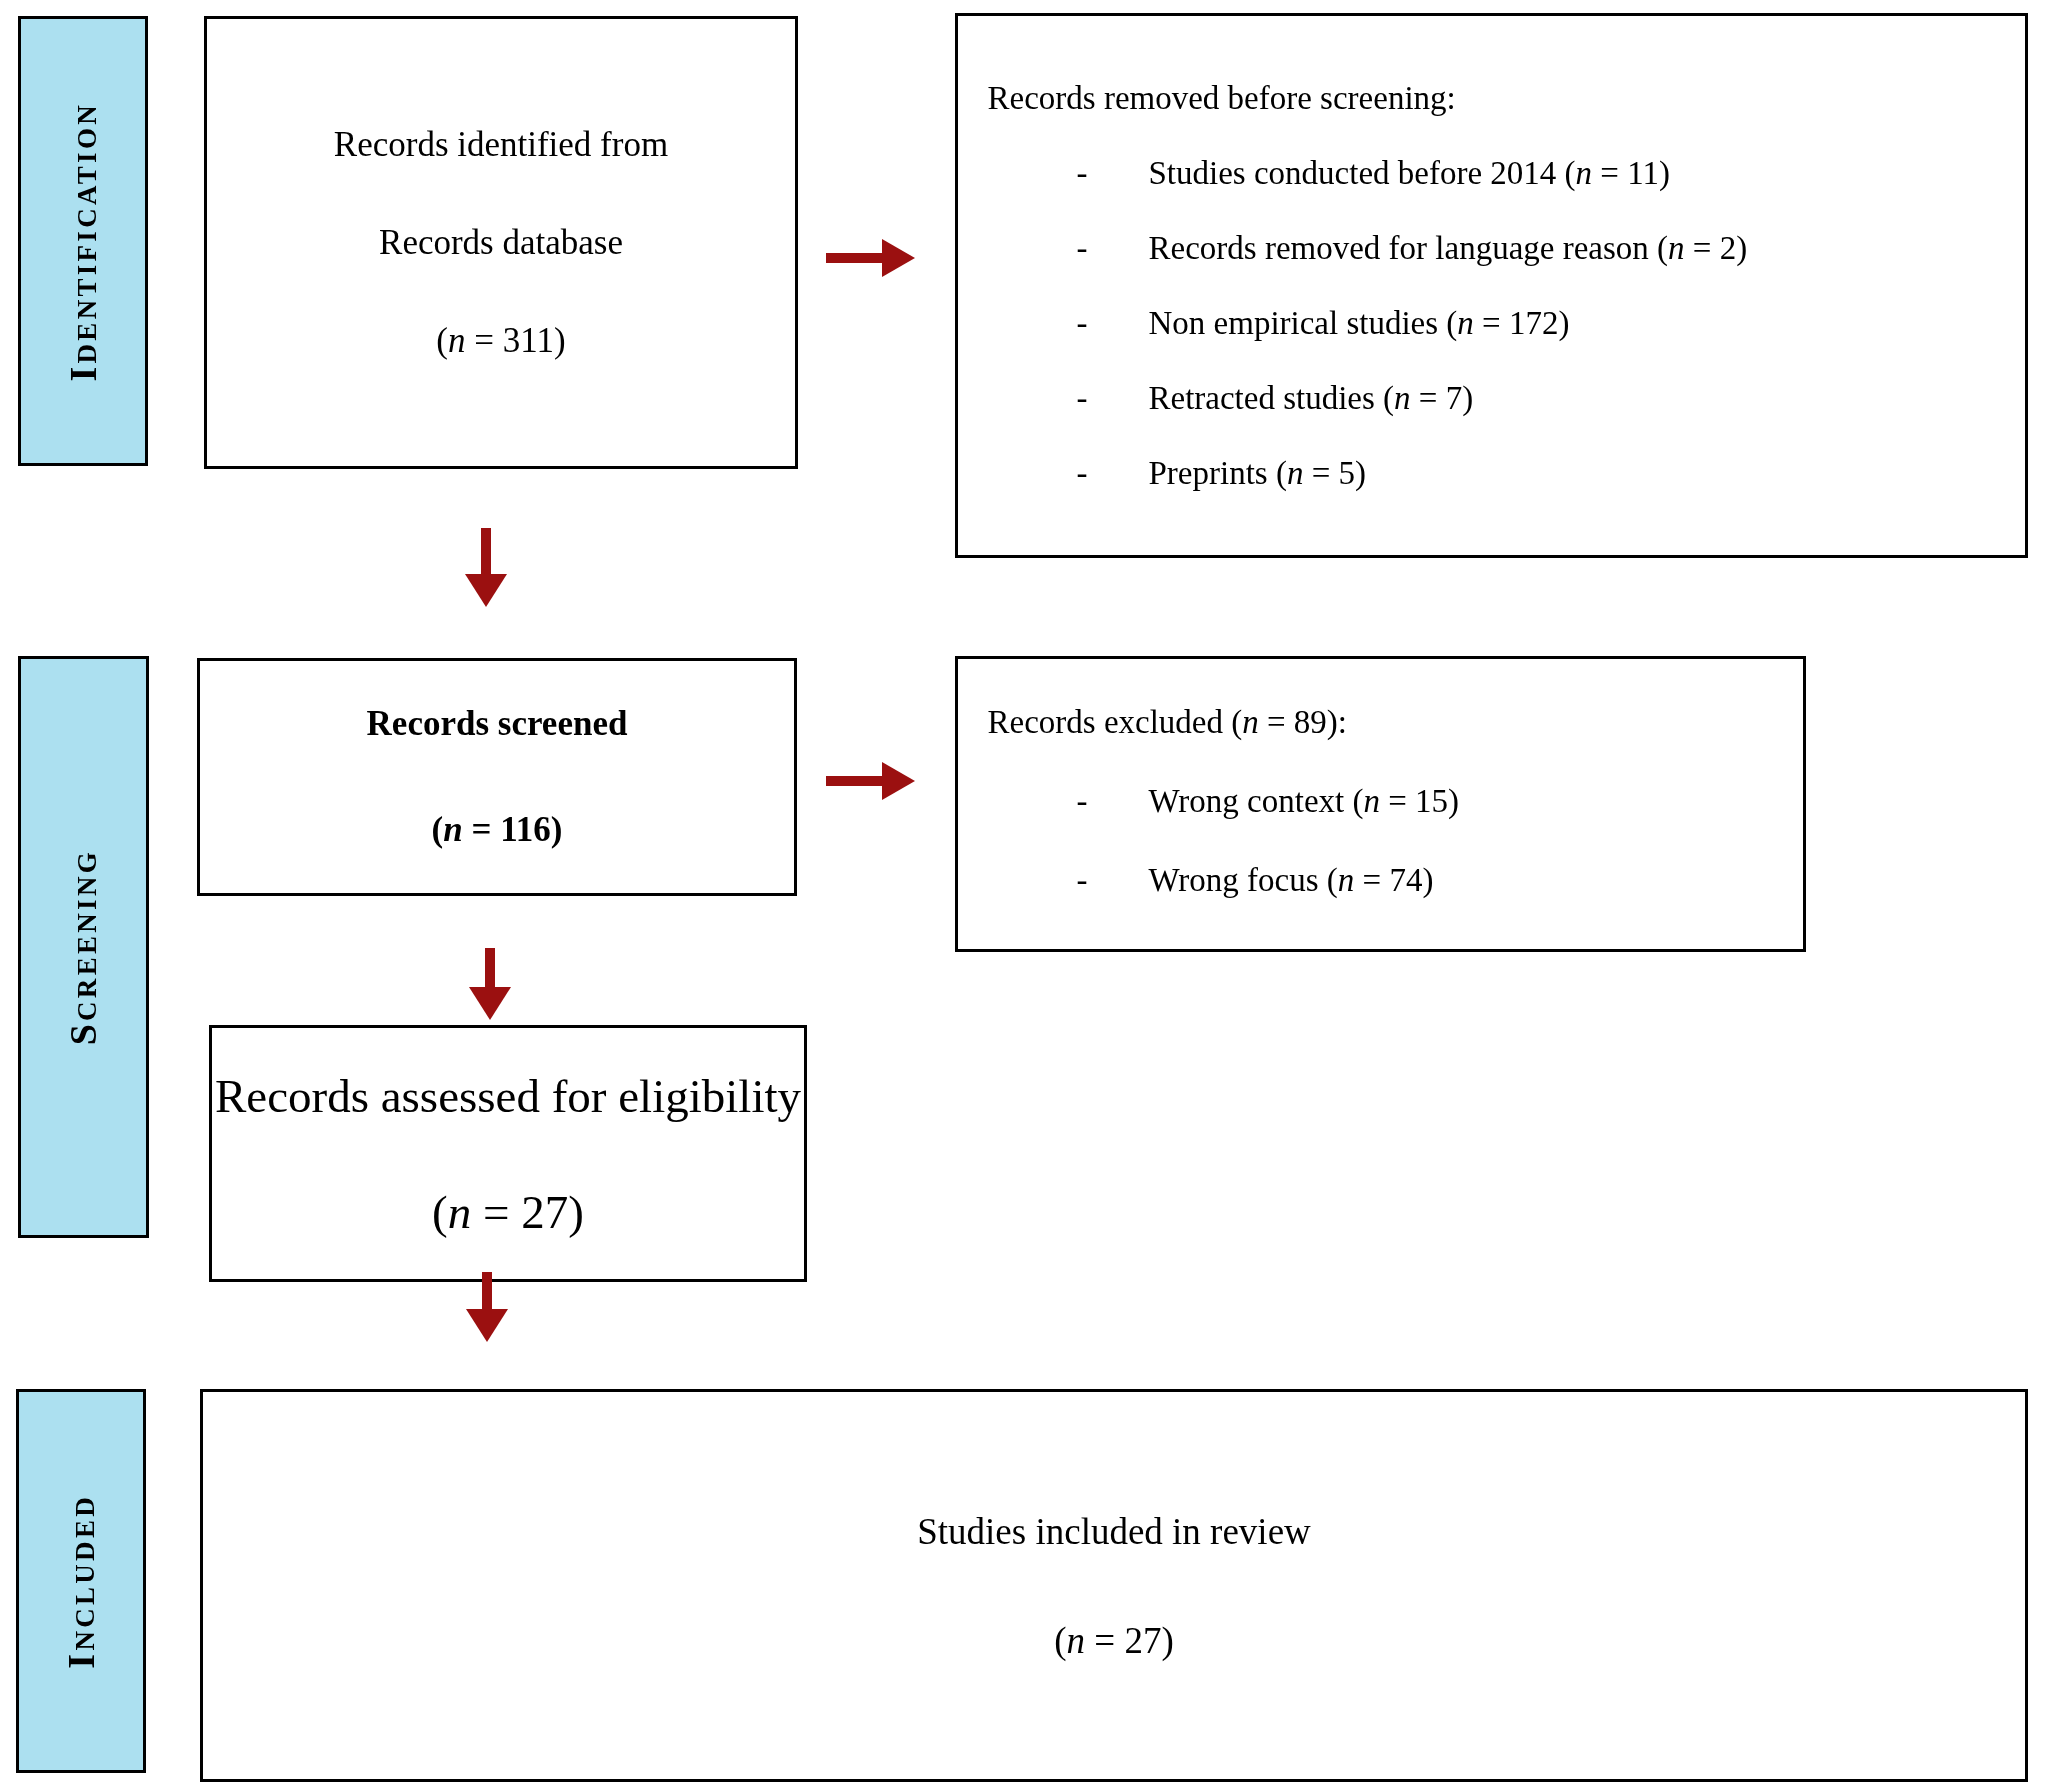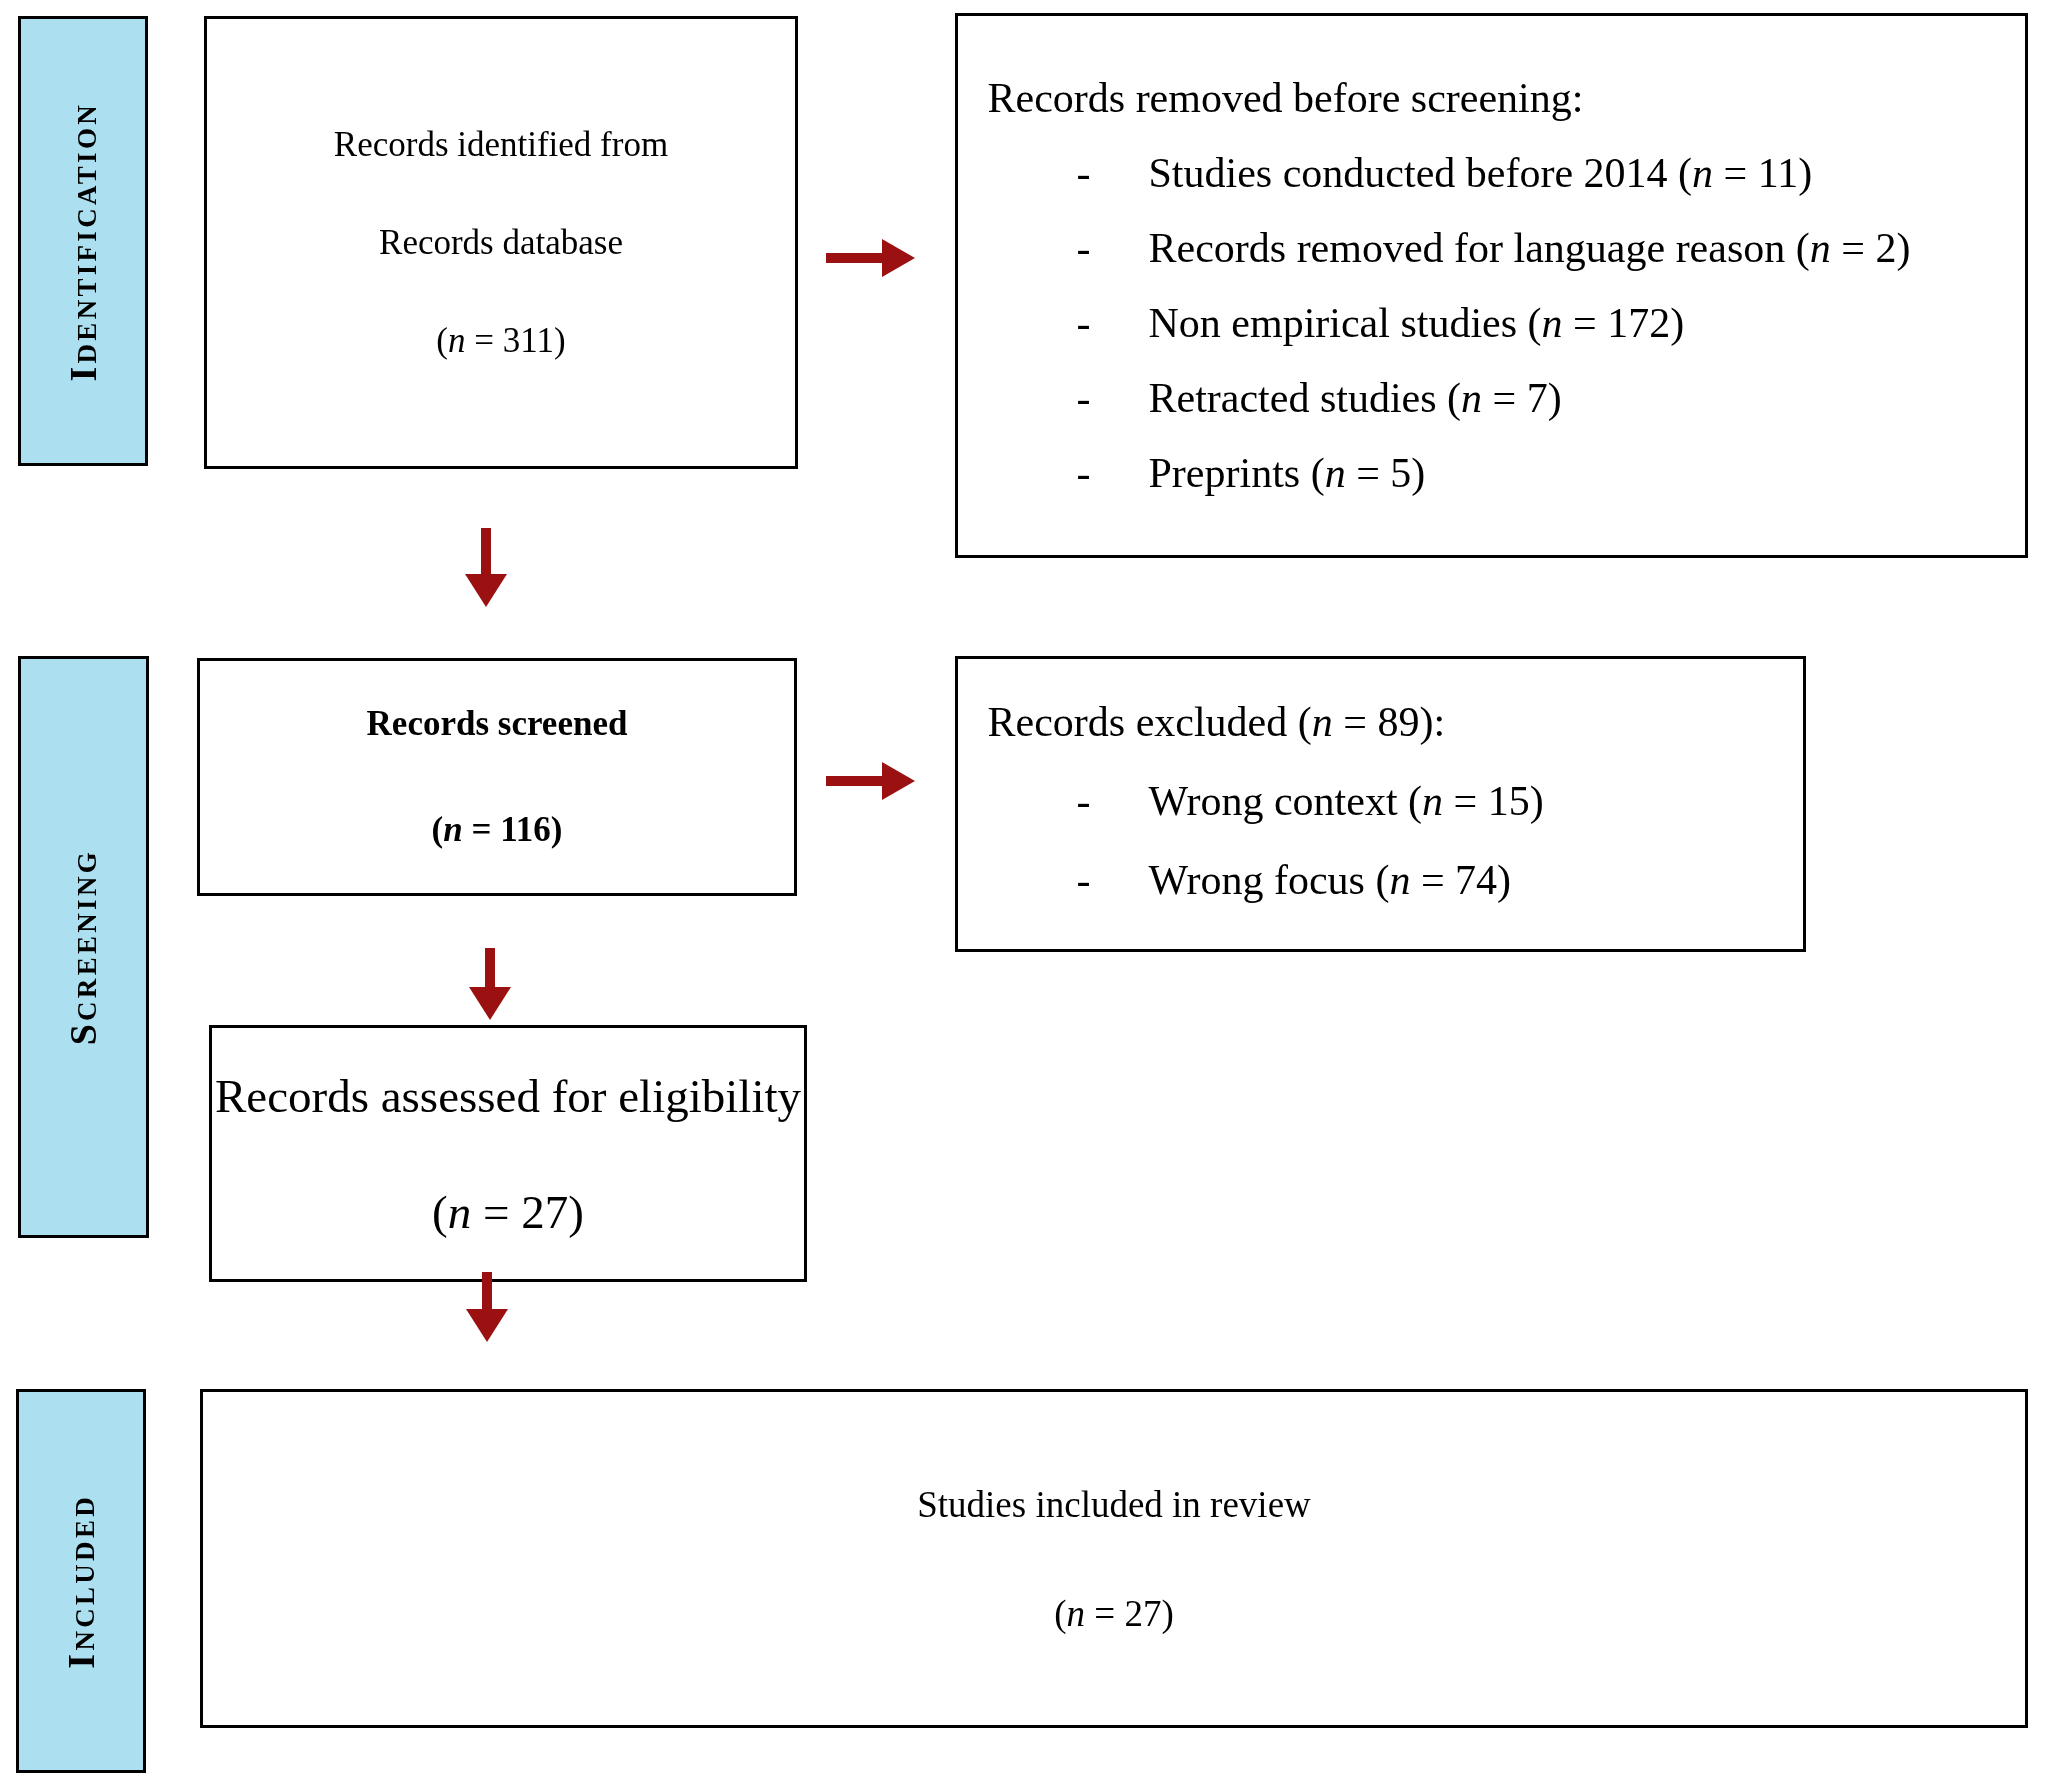--- a/index.html
+++ b/index.html
@@ -40,23 +40,23 @@
     box-sizing:border-box;
   }
   .box.center {
     display:flex; flex-direction:column;
     align-items:center; justify-content:center;
     text-align:center;
   }
   #box-identified { left:204px; top:16.4px;   width:594px;  height:453px; gap:58px;  font-size:35px; }
   #box-screened   { left:197px; top:658px; width:600px;  height:238px; gap:66px; font-size:35px;font-weight:bold; }
   #box-assessed   { left:209px; top:1025px; width:598px;  height:257px; gap:62px;  font-size:47px; }
-  #box-included   { left:200px; top:1389px; width:1828px; height:339px; gap:66px; font-size:37px; }
+  #box-included   { left:200px; top:1389px; width:1828px; height:393px; gap:66px; font-size:37px; }
 
-  .box.list { display:flex; flex-direction:column; font-size:42px; line-height:41px; }
+  .box.list { display:flex; flex-direction:column; font-size:33px; line-height:41px; }
   #box-removed  { left:955px; top:13px;   width:1073px; height:545px; padding:62px 26px 0 29.5px; gap:34px; }
   #box-excluded { left:955px; top:656px; width:851px; height:296px; padding:43px 26px 0 29.5px; gap:38px; }
 
   .bullet-row { display:flex; margin-left:89px; }
   .dash { flex:0 0 72px; }
   .btext { flex:1 1 auto; }
   i { font-style:italic; }
 
   
   .arrow-h { position:absolute; display:flex; align-items:center; z-index:2; }

